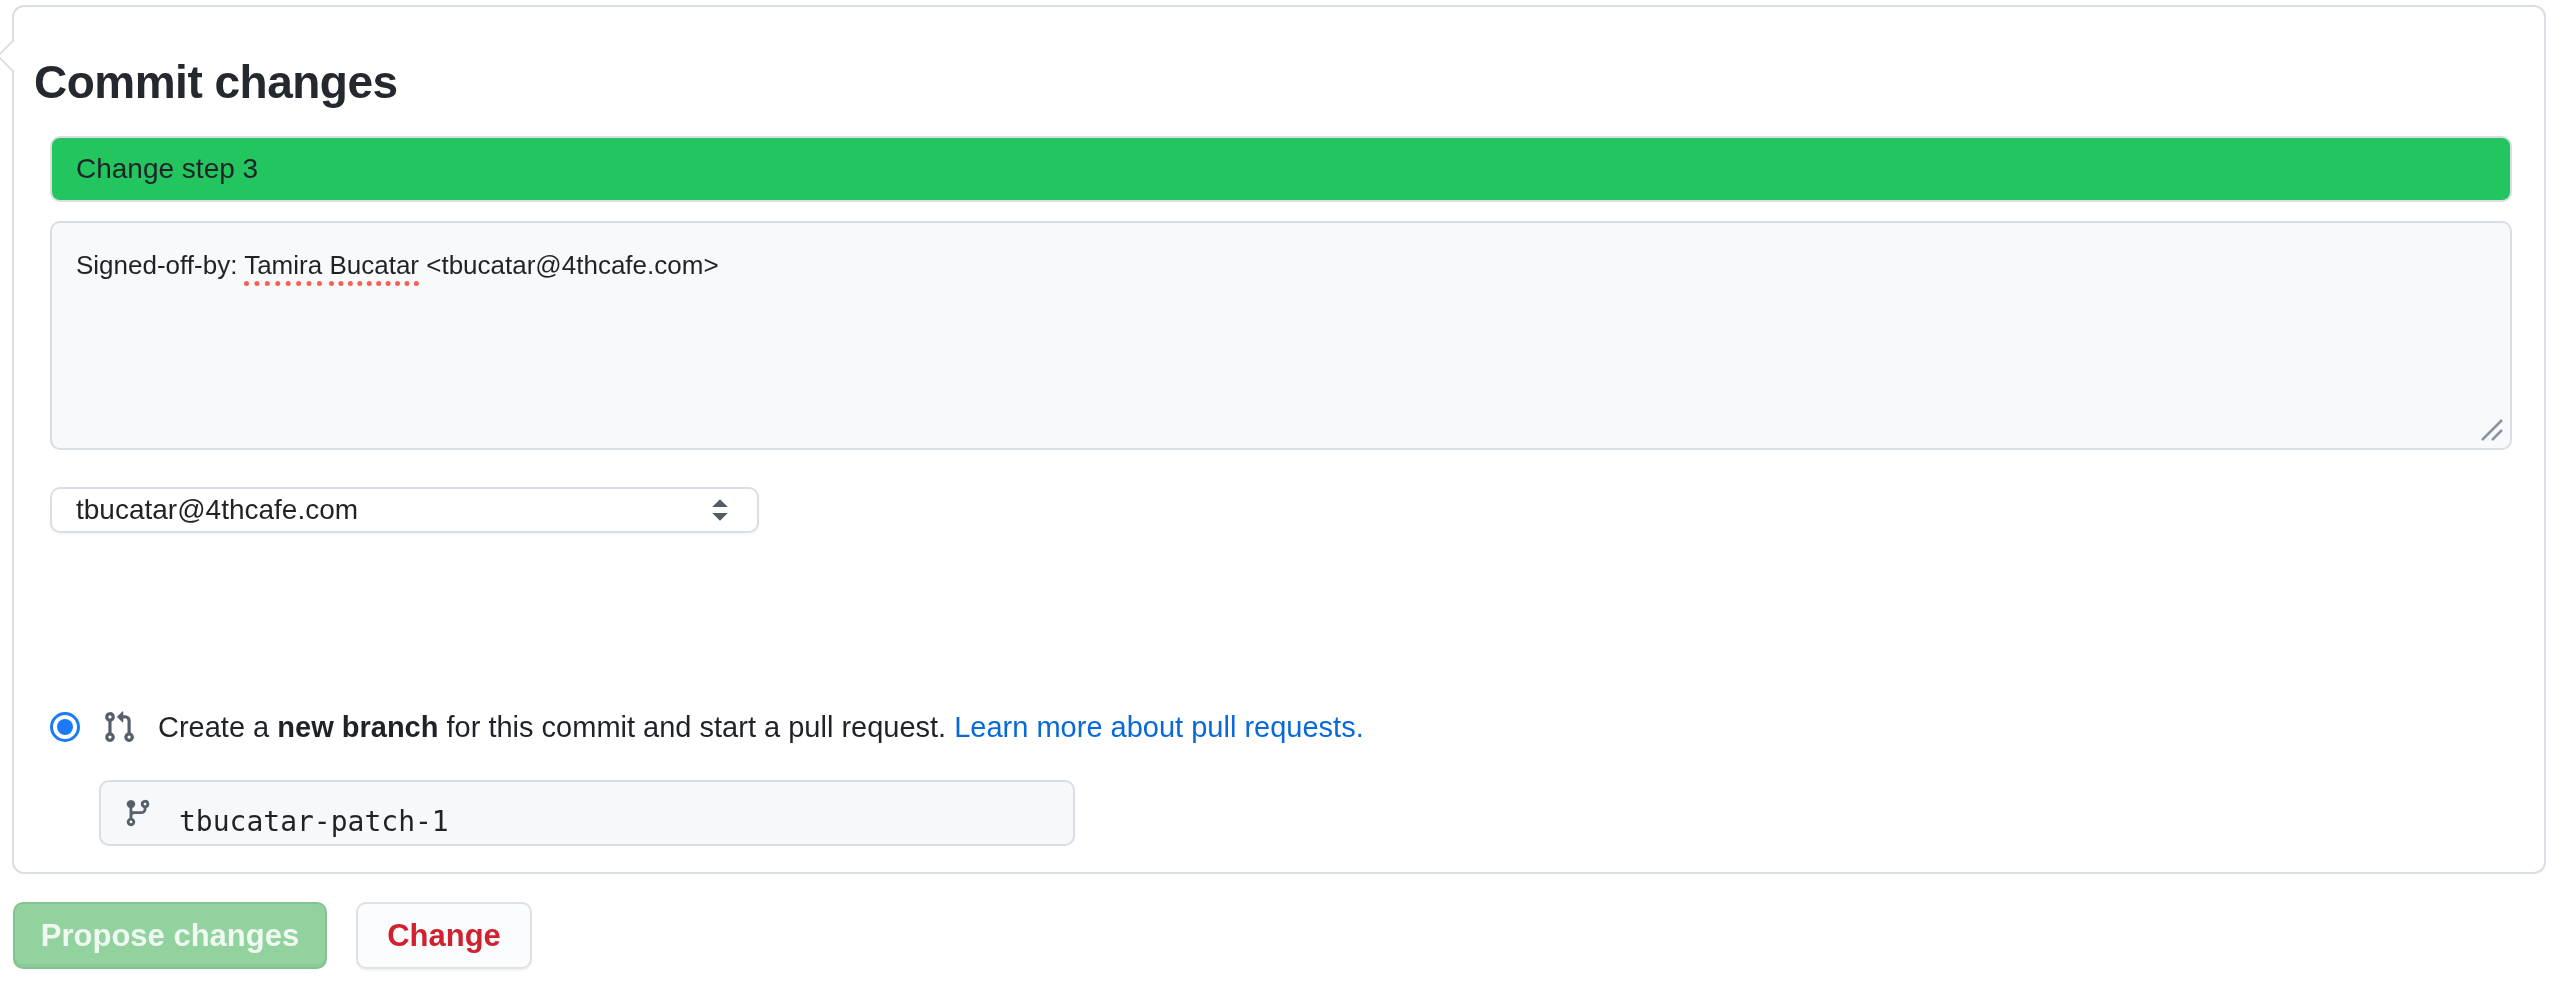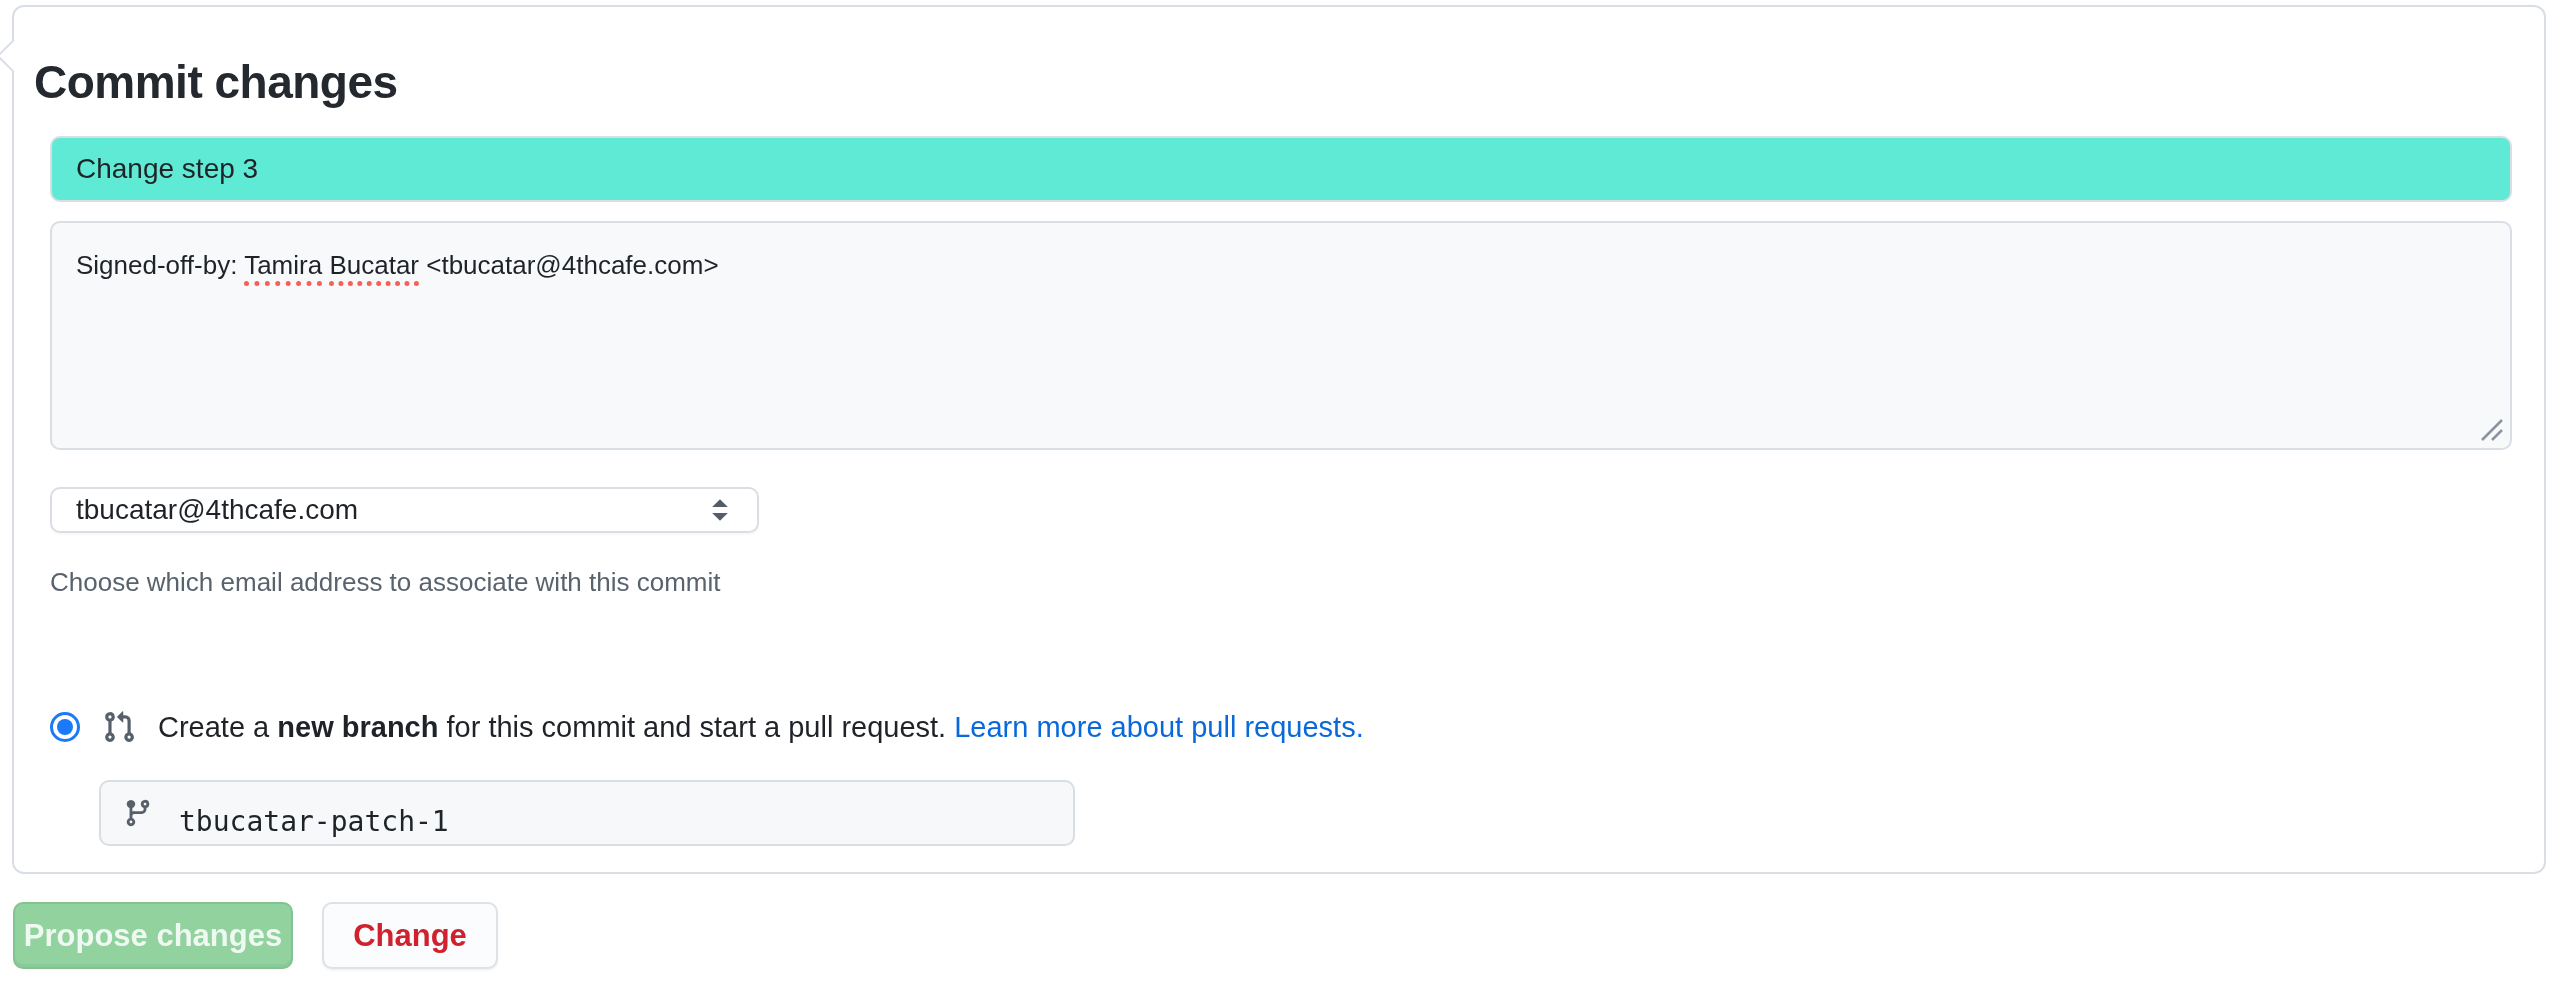--- a/index.html
+++ b/index.html
@@ -19,21 +19,21 @@
     transform: rotate(45deg);
   }
 
   .commit-title {
     position: absolute; left: 20px; top: 48px;
     font-size: 46px; font-weight: 700; color: #24292f; letter-spacing: -0.5px;
   }
 
   .summary-input {
     position: absolute; left: 36px; top: 129px; width: 2462px; height: 66px;
-    background: #5eead4; border: 2px solid #d8dee4; border-radius: 10px;
+    background: #22c55e; border: 2px solid #d8dee4; border-radius: 10px;
     padding: 0 24px; font-family: "Liberation Sans", sans-serif;
     font-size: 28px; color: #1f2328; outline: none;
   }
 
   .description-box {
     position: absolute; left: 36px; top: 214px; width: 2462px; height: 229px;
     background: #f8f9fb; border: 2px solid #d8dee4; border-radius: 10px;
     padding: 22px 24px; font-size: 26px; line-height: 40px; color: #1f2328;
     white-space: pre-wrap; cursor: text;
   }
@@ -86,21 +86,21 @@
   }
 
   
   .actions { position: absolute; left: 13px; top: 902px; display: flex; }
   .btn {
     height: 67px; border-radius: 10px; font-family: "Liberation Sans", sans-serif;
     font-size: 31px; font-weight: 700; display: inline-flex;
     align-items: center; justify-content: center; cursor: pointer;
   }
   .btn-propose {
-    width: 280px;
+    width: 314px;
     background: #91d29f; color: rgba(255,255,255,0.85);
     border: 2px solid rgba(69,134,85,0.18);
     box-shadow: inset 0 -3px 0 rgba(0,0,0,0.04);
   }
   .btn-cancel {
     width: 176px; margin-left: 29px;
     background: #fbfcfd; color: #cf222e;
     border: 2px solid #dde2e7;
     box-shadow: 0 2px 2px rgba(27,31,36,0.05);
   }
@@ -124,21 +124,20 @@
     </div>
 
     <div class="email-select">
       <span>tbucatar@4thcafe.com</span>
       <svg class="select-caret" width="26" height="34" viewBox="0 0 16 20">
         <path d="M3.2 8.2 L8 3.4 L12.8 8.2 Z" fill="#545d66"></path>
         <path d="M3.2 11.8 L8 16.6 L12.8 11.8 Z" fill="#545d66"></path>
       </svg>
     </div>
 
-    <p class="email-helper">Choose which email address to associate with this commit</p>
 
     <div class="branch-row">
       <span class="radio-outer"><span class="radio-dot"></span></span>
       <svg class="pr-icon" width="34" height="34" viewBox="0 0 16 16">
         <path fill="#57606a" d="M1.5 3.25a2.25 2.25 0 1 1 3 2.122v5.256a2.251 2.251 0 1 1-1.5 0V5.372A2.25 2.25 0 0 1 1.5 3.25Zm5.677-.177L9.573.677A.25.25 0 0 1 10 .854V2.5h1A2.5 2.5 0 0 1 13.5 5v5.628a2.251 2.251 0 1 1-1.5 0V5a1 1 0 0 0-1-1h-1v1.646a.25.25 0 0 1-.427.177L7.177 3.427a.25.25 0 0 1 0-.354ZM3.75 2.5a.75.75 0 1 0 0 1.5.75.75 0 0 0 0-1.5Zm0 9.5a.75.75 0 1 0 0 1.5.75.75 0 0 0 0-1.5Zm8.25.75a.75.75 0 1 0 1.5 0 .75.75 0 0 0-1.5 0Z"></path>
       </svg>
       <span class="branch-sentence"><span>Create a </span><b>new branch</b><span> for this commit and start a pull request. </span><a class="learn-link" href="#">Learn more about pull requests.</a></span>
     </div>
 
     <div class="branch-input-wrap">

